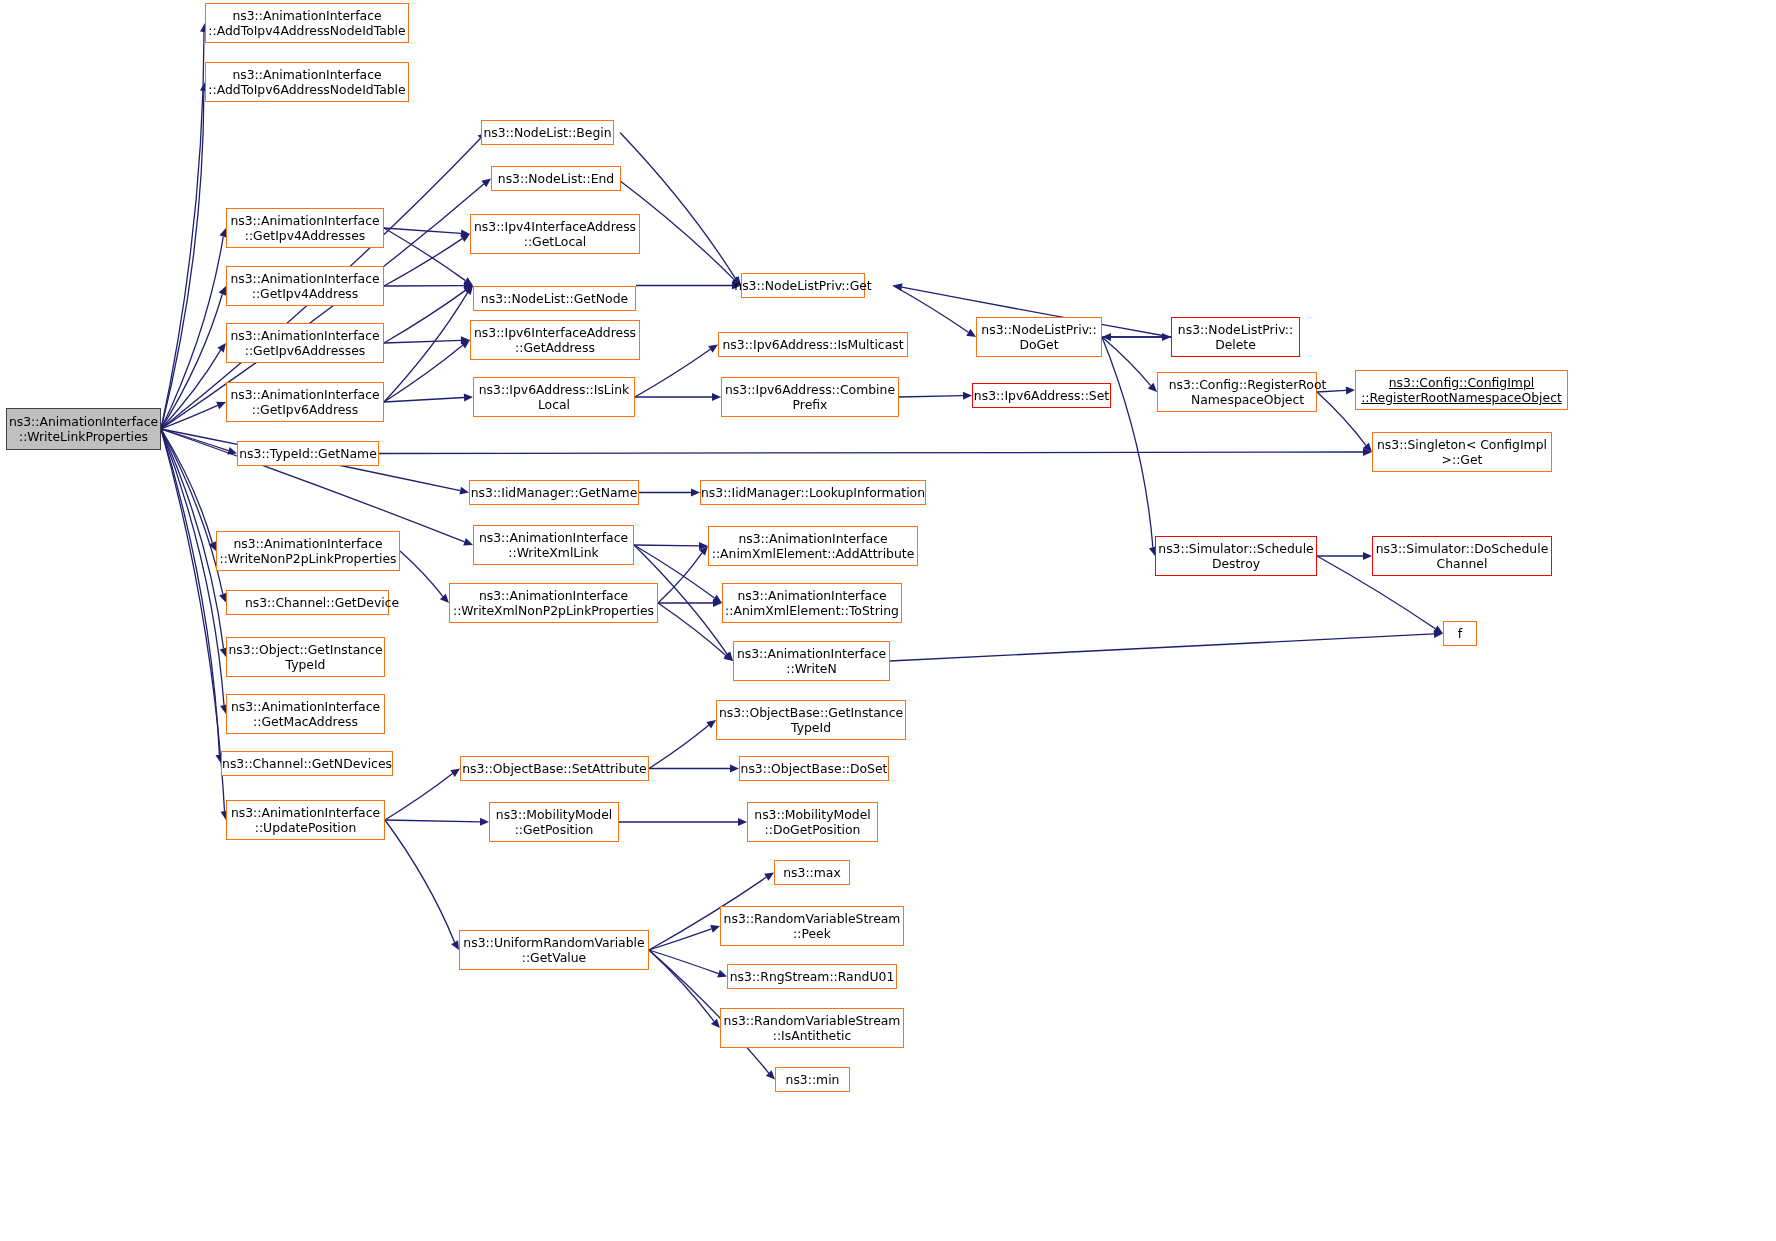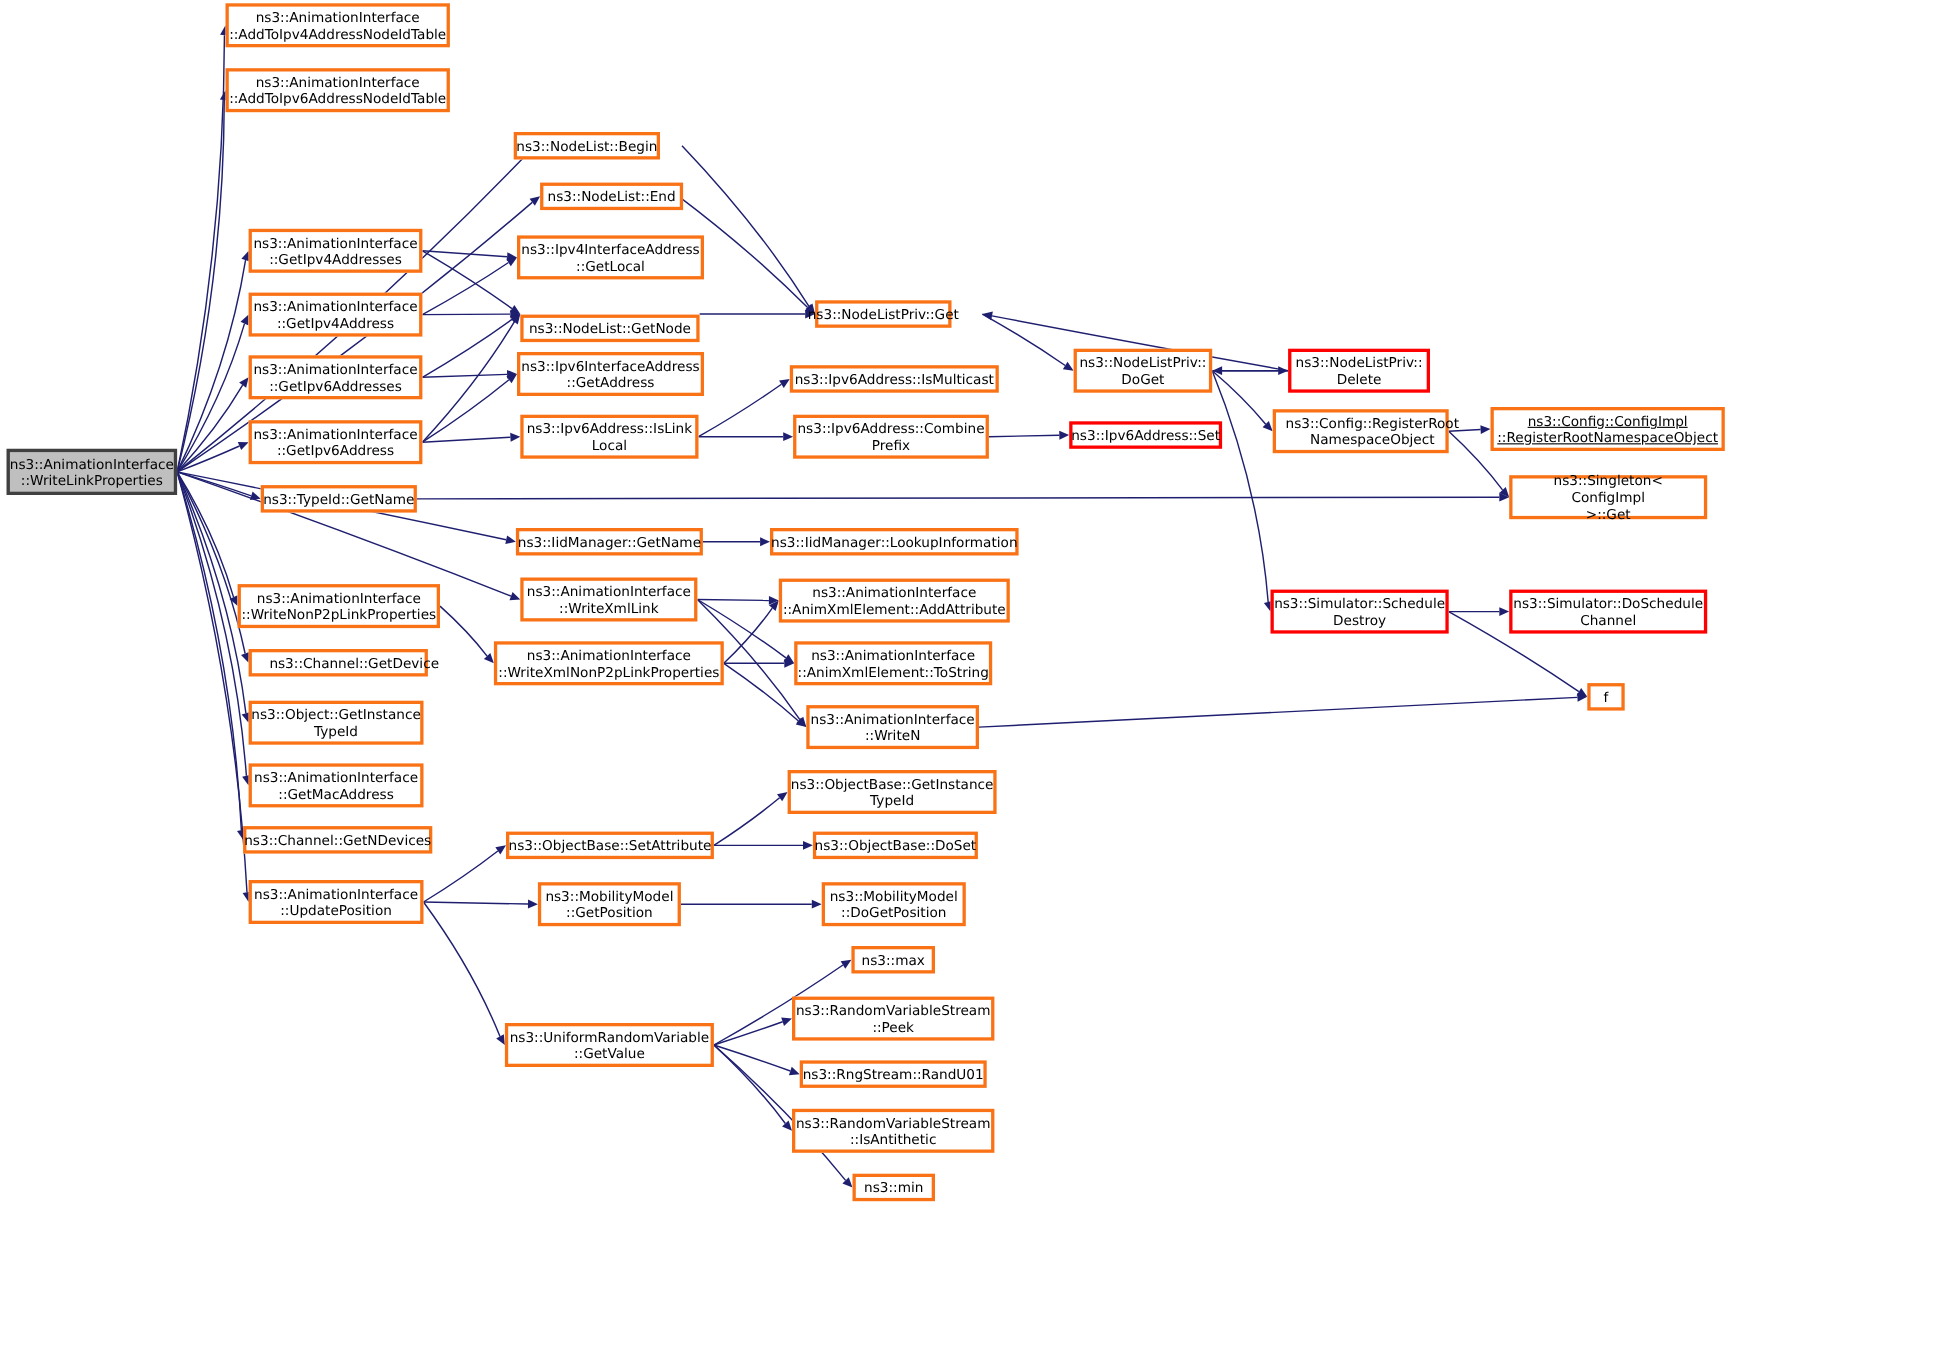--- a/index.html
+++ b/index.html
@@ -1,19 +1,19 @@
 <!DOCTYPE html>
 <html><head>
 <meta charset="utf-8">
 <style>
   html,body{margin:0;padding:0;background:#ffffff;}
   #canvas{position:relative;width:1776px;height:1241px;background:#ffffff;
           font-family:"DejaVu Sans","Liberation Sans",sans-serif;overflow:hidden;}
   .node{position:absolute;box-sizing:border-box;display:flex;align-items:center;
-        justify-content:center;text-align:center;border:3px solid #f97316;
+        justify-content:center;text-align:center;border:1px solid #f97316;
         background:#ffffff;color:#000000;font-size:12.4px;line-height:1.22;
         padding:1px 3px;white-space:pre-line;}
   .node.root{background:#bfbfbf;border-color:#404040;}
   .node.red{border-color:#ff0000;}
   svg#edges{position:absolute;left:0;top:0;width:1776px;height:1241px;
             pointer-events:none;}
   .edge{fill:none;stroke:#1f1f70;stroke-width:1.3px;}
   .ahead{fill:#1f1f70;stroke:none;}
 </style>
 </head>
@@ -149,21 +149,21 @@
       <path class="edge" d="M 1317 556 Q 1382.1345154282315 592.3924102832375 1435.3340308564627 628.7848205664751"></path>
       <polygon class="ahead" points="1443,633.5 1433.2383955526739,632.1919179636027 1437.4296661602516,625.3777231693475"></polygon>
     </svg>
   <div id="nodes">
       <div class="node root" style="left: 6px; top: 408px; width: 155px; height: 42px;">ns3::AnimationInterface
 ::WriteLinkProperties</div>
       <div class="node" style="left: 205px; top: 3px; width: 204px; height: 40px;">ns3::AnimationInterface
 ::AddToIpv4AddressNodeIdTable</div>
       <div class="node" style="left: 205px; top: 62px; width: 204px; height: 40px;">ns3::AnimationInterface
 ::AddToIpv6AddressNodeIdTable</div>
-      <div class="node" style="left: 467px; top: 120px; width: 133px; height: 25px;">ns3::NodeList::Begin</div>
+      <div class="node" style="left: 481px; top: 120px; width: 133px; height: 25px;">ns3::NodeList::Begin</div>
       <div class="node" style="left: 491px; top: 166px; width: 130px; height: 25px;">ns3::NodeList::End</div>
       <div class="node" style="left: 226px; top: 208px; width: 158px; height: 40px;">ns3::AnimationInterface
 ::GetIpv4Addresses</div>
       <div class="node" style="left: 226px; top: 266px; width: 158px; height: 40px;">ns3::AnimationInterface
 ::GetIpv4Address</div>
       <div class="node" style="left: 226px; top: 323px; width: 158px; height: 40px;">ns3::AnimationInterface
 ::GetIpv6Addresses</div>
       <div class="node" style="left: 226px; top: 382px; width: 158px; height: 40px;">ns3::AnimationInterface
 ::GetIpv6Address</div>
       <div class="node" style="left: 237px; top: 441px; width: 142px; height: 25px;">ns3::TypeId::GetName</div>

